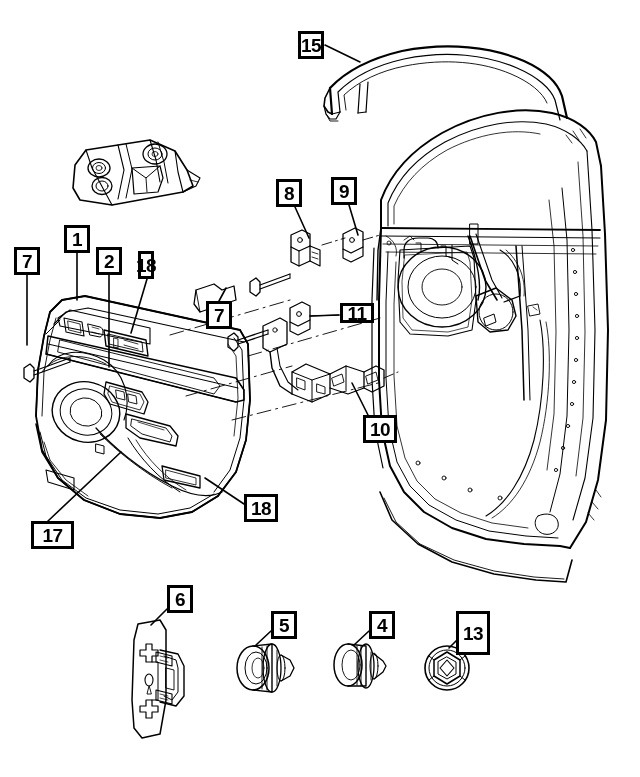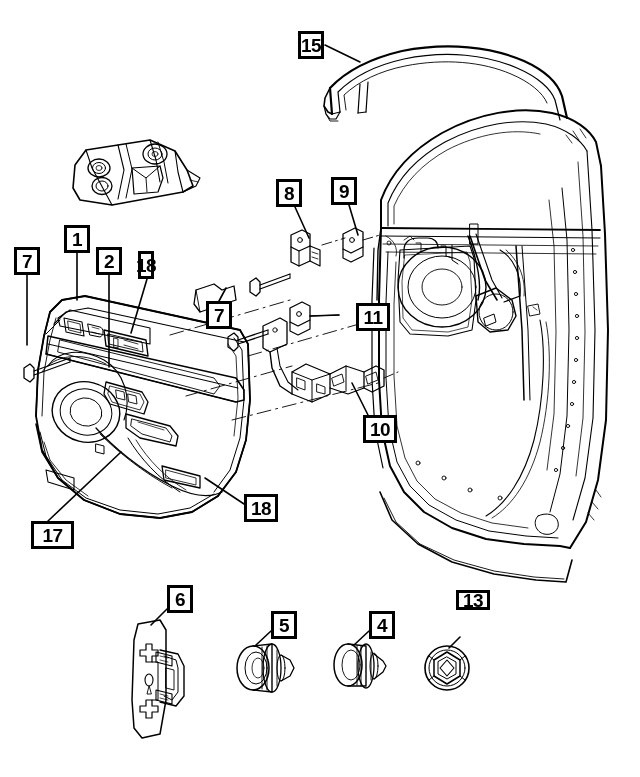--- a/index.html
+++ b/index.html
@@ -449,23 +449,23 @@
 
   <div id="callout-boxes">
       <div class="callout w2" style="left: 298px; top: 31px; width: 26px; height: 28px;">15</div>
       <div class="callout w1" style="left: 276px; top: 179px; width: 26px; height: 28px;">8</div>
       <div class="callout w1" style="left: 331px; top: 177px; width: 26px; height: 28px;">9</div>
       <div class="callout w1" style="left: 64px; top: 225px; width: 26px; height: 28px;">1</div>
       <div class="callout w1" style="left: 14px; top: 247px; width: 26px; height: 28px;">7</div>
       <div class="callout w1" style="left: 96px; top: 247px; width: 26px; height: 28px;">2</div>
       <div class="callout w2" style="left: 138px; top: 251px; width: 16px; height: 28px;">18</div>
       <div class="callout w1" style="left: 206px; top: 301px; width: 26px; height: 28px;">7</div>
-      <div class="callout w2" style="left: 356px; top: 303px; width: 34px; height: 28px;">11</div>
+      <div class="callout w2" style="left: 340px; top: 303px; width: 34px; height: 20px;">11</div>
       <div class="callout w2" style="left: 363px; top: 415px; width: 34px; height: 28px; text-align: right;">10</div>
       <div class="callout w2" style="left: 244px; top: 494px; width: 34px; height: 28px;">18</div>
       <div class="callout w2" style="left: 31px; top: 521px; width: 43px; height: 28px;">17</div>
       <div class="callout w1" style="left: 167px; top: 585px; width: 26px; height: 28px;">6</div>
       <div class="callout w1" style="left: 271px; top: 611px; width: 26px; height: 28px;">5</div>
       <div class="callout w1" style="left: 369px; top: 611px; width: 26px; height: 28px;">4</div>
-      <div class="callout w2" style="left: 456px; top: 590px; width: 34px; height: 20px;">13</div>
+      <div class="callout w2" style="left: 456px; top: 611px; width: 34px; height: 44px;">13</div>
     </div>
 
 </div>
 
 </body></html>

